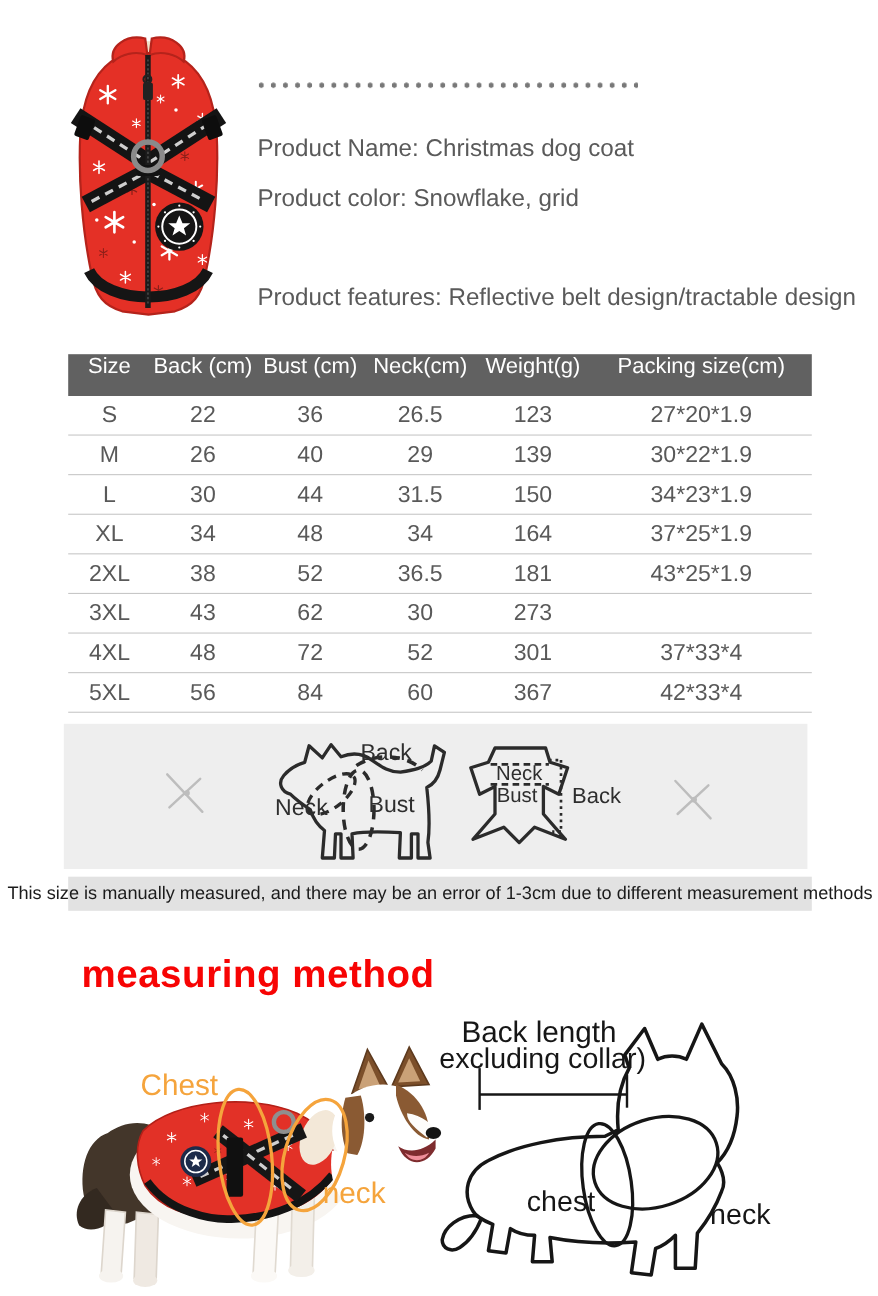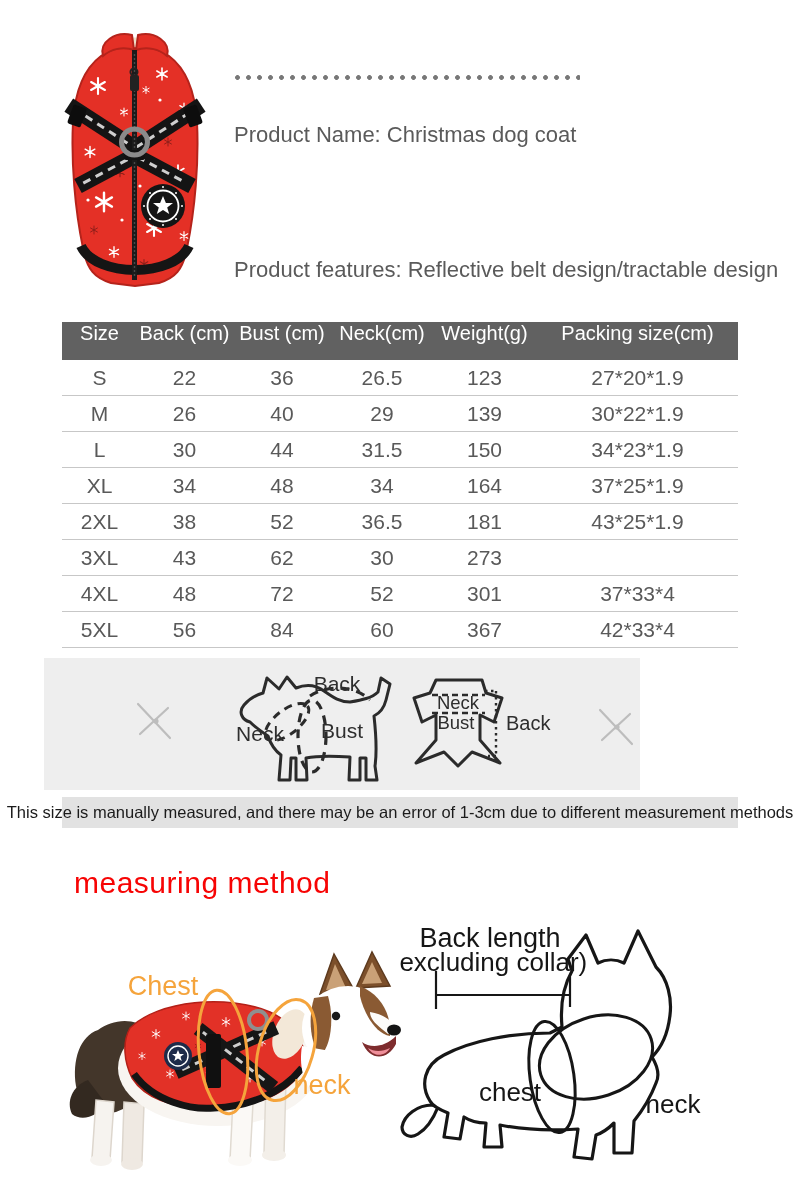--- a/index.html
+++ b/index.html
@@ -19,27 +19,27 @@
   .detail{position:absolute;left:2px;margin:0;font-size:22px;color:#5a5a5a;white-space:nowrap;}
   .d0{top:92px}.d1{top:137px}.d2{top:182px}.d3{top:227px}
   
   .size-table{position:absolute;left:62px;top:322px;width:676px;}
   .thead{display:flex;align-items:flex-start;height:38px;background:#616161;color:#ffffff;font-size:20px;}
   .trow{display:flex;align-items:center;height:35px;border-bottom:1px solid #c7c7c7;
     font-size:21px;color:#595959;}
   .tcell,.hcell{text-align:center;}
   .c0{width:75px}.c1{width:95px}.c2{width:100px}.c3{width:100px}.c4{width:105px}.c5{width:201px}
   
-  .diagram-panel{position:absolute;left:44px;top:658px;width:596px;height:132px;background:#eeeeee;}
+  .diagram-panel{position:absolute;left:58px;top:658px;width:676px;height:132px;background:#eeeeee;}
   
   .note-bar{position:absolute;left:62px;top:797px;width:676px;height:31px;background:#e2e2e2;
     display:flex;align-items:center;justify-content:center;font-size:16.5px;color:#1b1b1b;white-space:nowrap;}
   
-  .measuring-heading{position:absolute;left:74px;top:866px;margin:0;font-size:30px;
-    font-weight:normal;color:#f70404;letter-spacing:0.5px;}
+  .measuring-heading{position:absolute;left:74px;top:866px;margin:0;font-size:35px;
+    font-weight:bold;color:#f70404;letter-spacing:0.5px;}
   .photo-figure{position:absolute;left:58px;top:950px;width:345px;height:225px;}
   .drawing-figure{position:absolute;left:400px;top:915px;width:398px;height:263px;}
 </style>
 </head>
 <body>
 
 <div class="page">
 
   <div class="vest-figure">
     <svg width="198" height="284" viewBox="0 0 198 284">
@@ -136,20 +136,21 @@
           <circle cx="-19" cy="0" r="1"></circle>
             <circle cx="-13" cy="-13" r="1"></circle>
         </g>
       </g>
     </svg>
   </div>
 
   <div class="info">
     <div class="title-dots"></div>
     <p class="detail d0">Product Name: Christmas dog coat</p>
+    <p class="detail d1">Product color: Snowflake, grid</p>
     <p class="detail d3">Product features: Reflective belt design/tractable design</p>
   </div>
 
   <div class="size-table">
     <div class="thead">
         <div class="hcell c0">Size</div>
         <div class="hcell c1">Back (cm)</div>
         <div class="hcell c2">Bust (cm)</div>
         <div class="hcell c3">Neck(cm)</div>
         <div class="hcell c4">Weight(g)</div>

